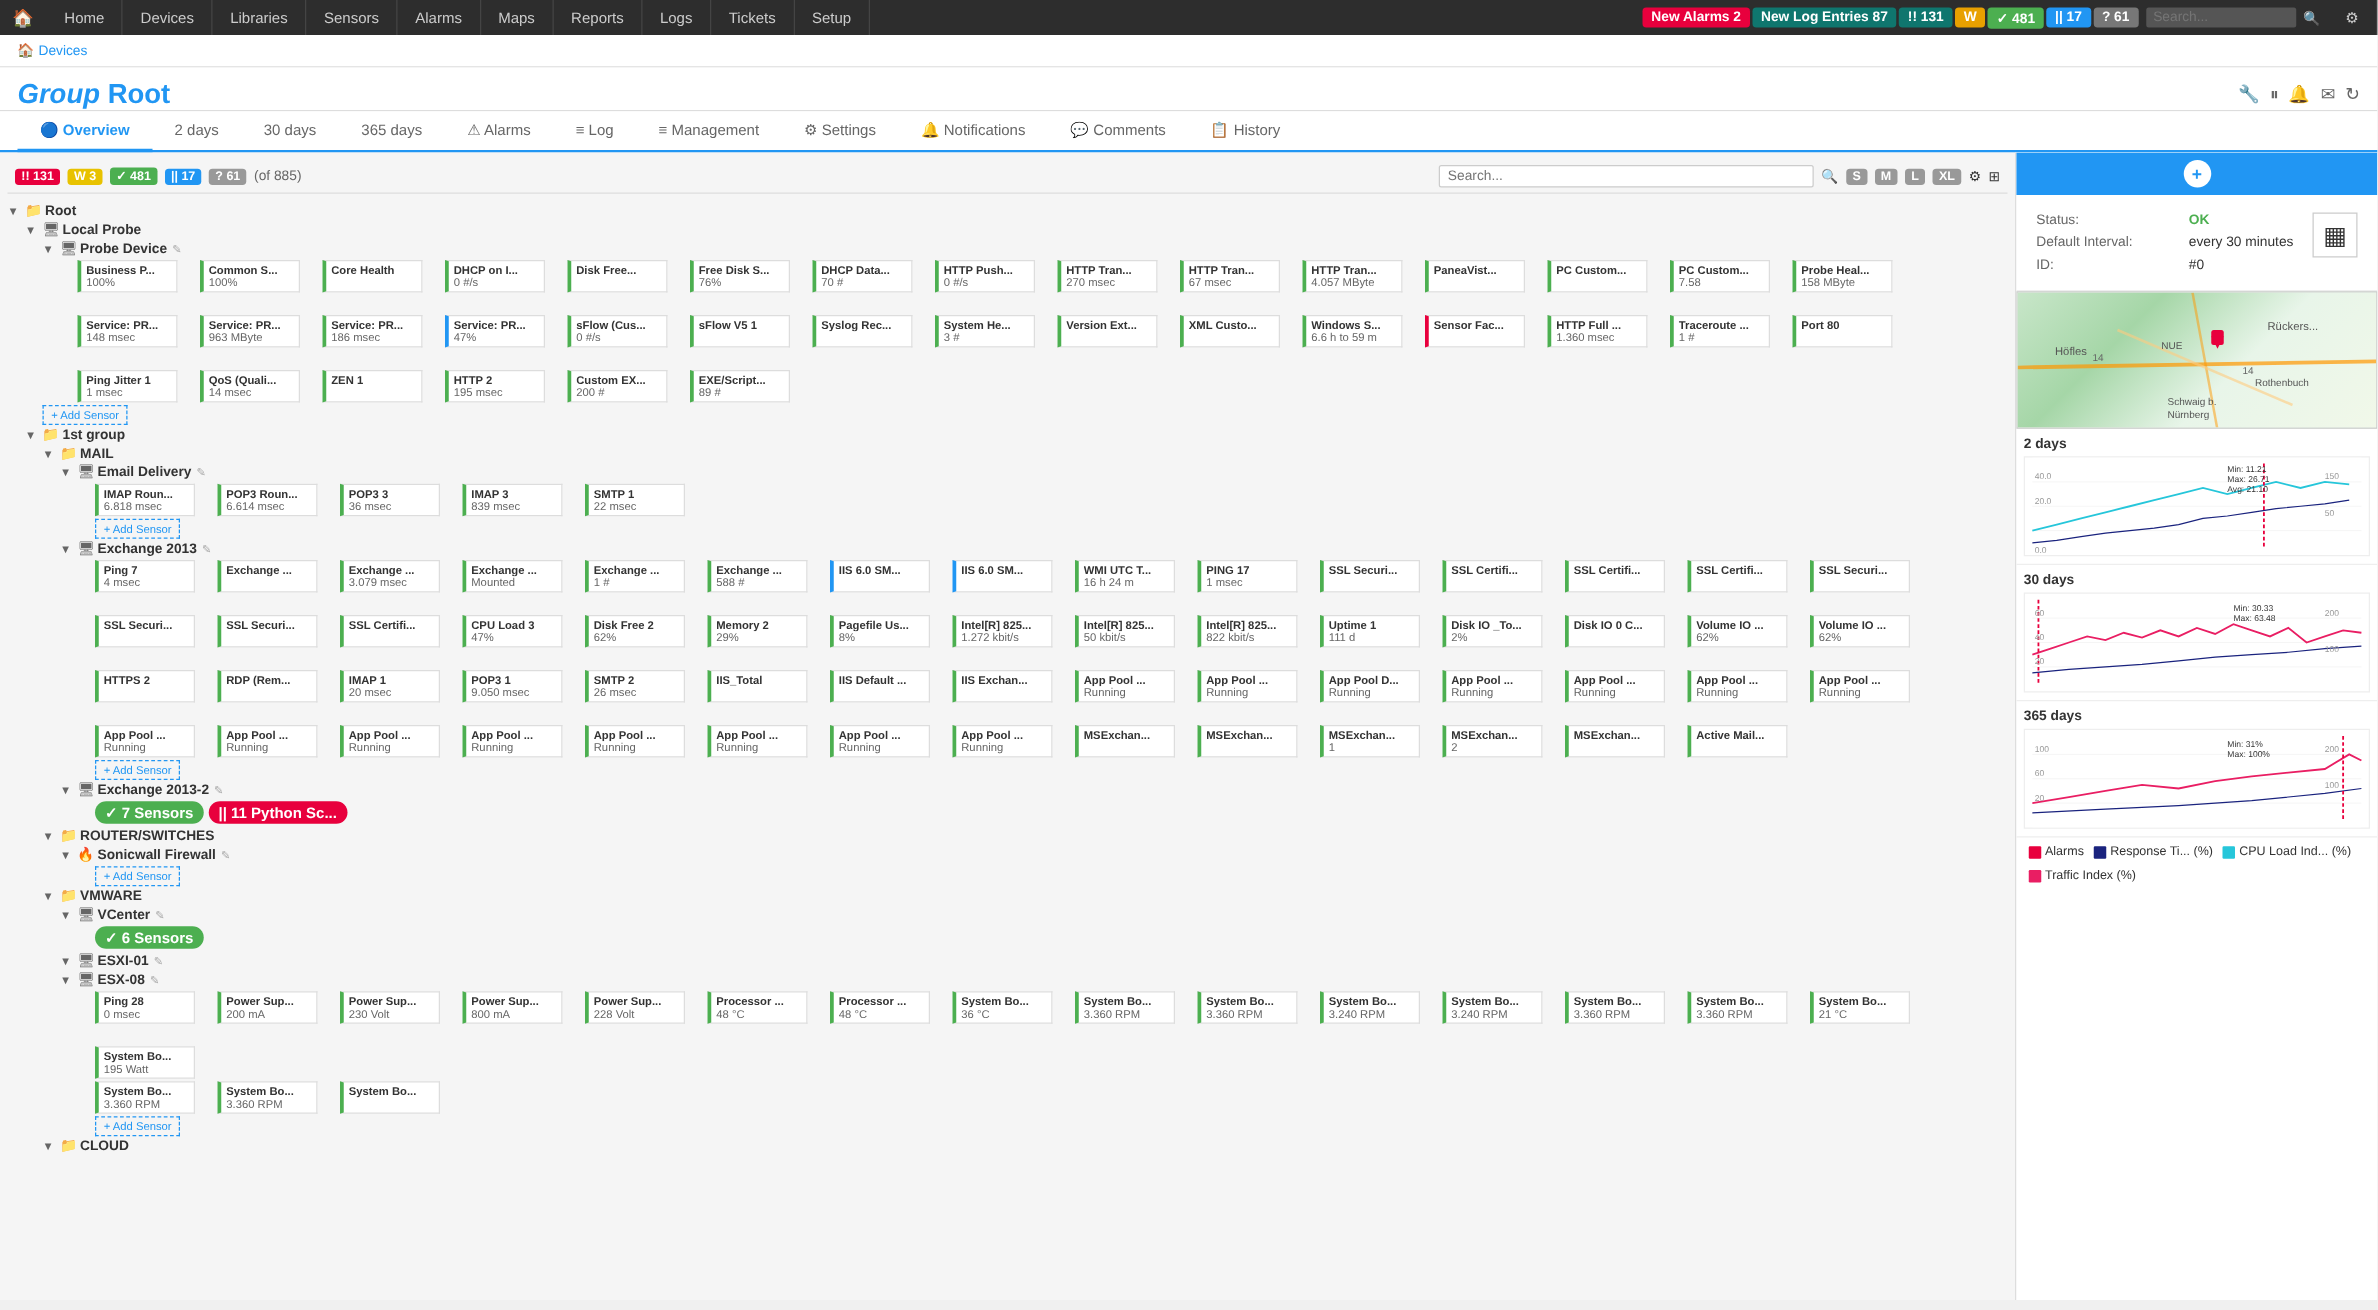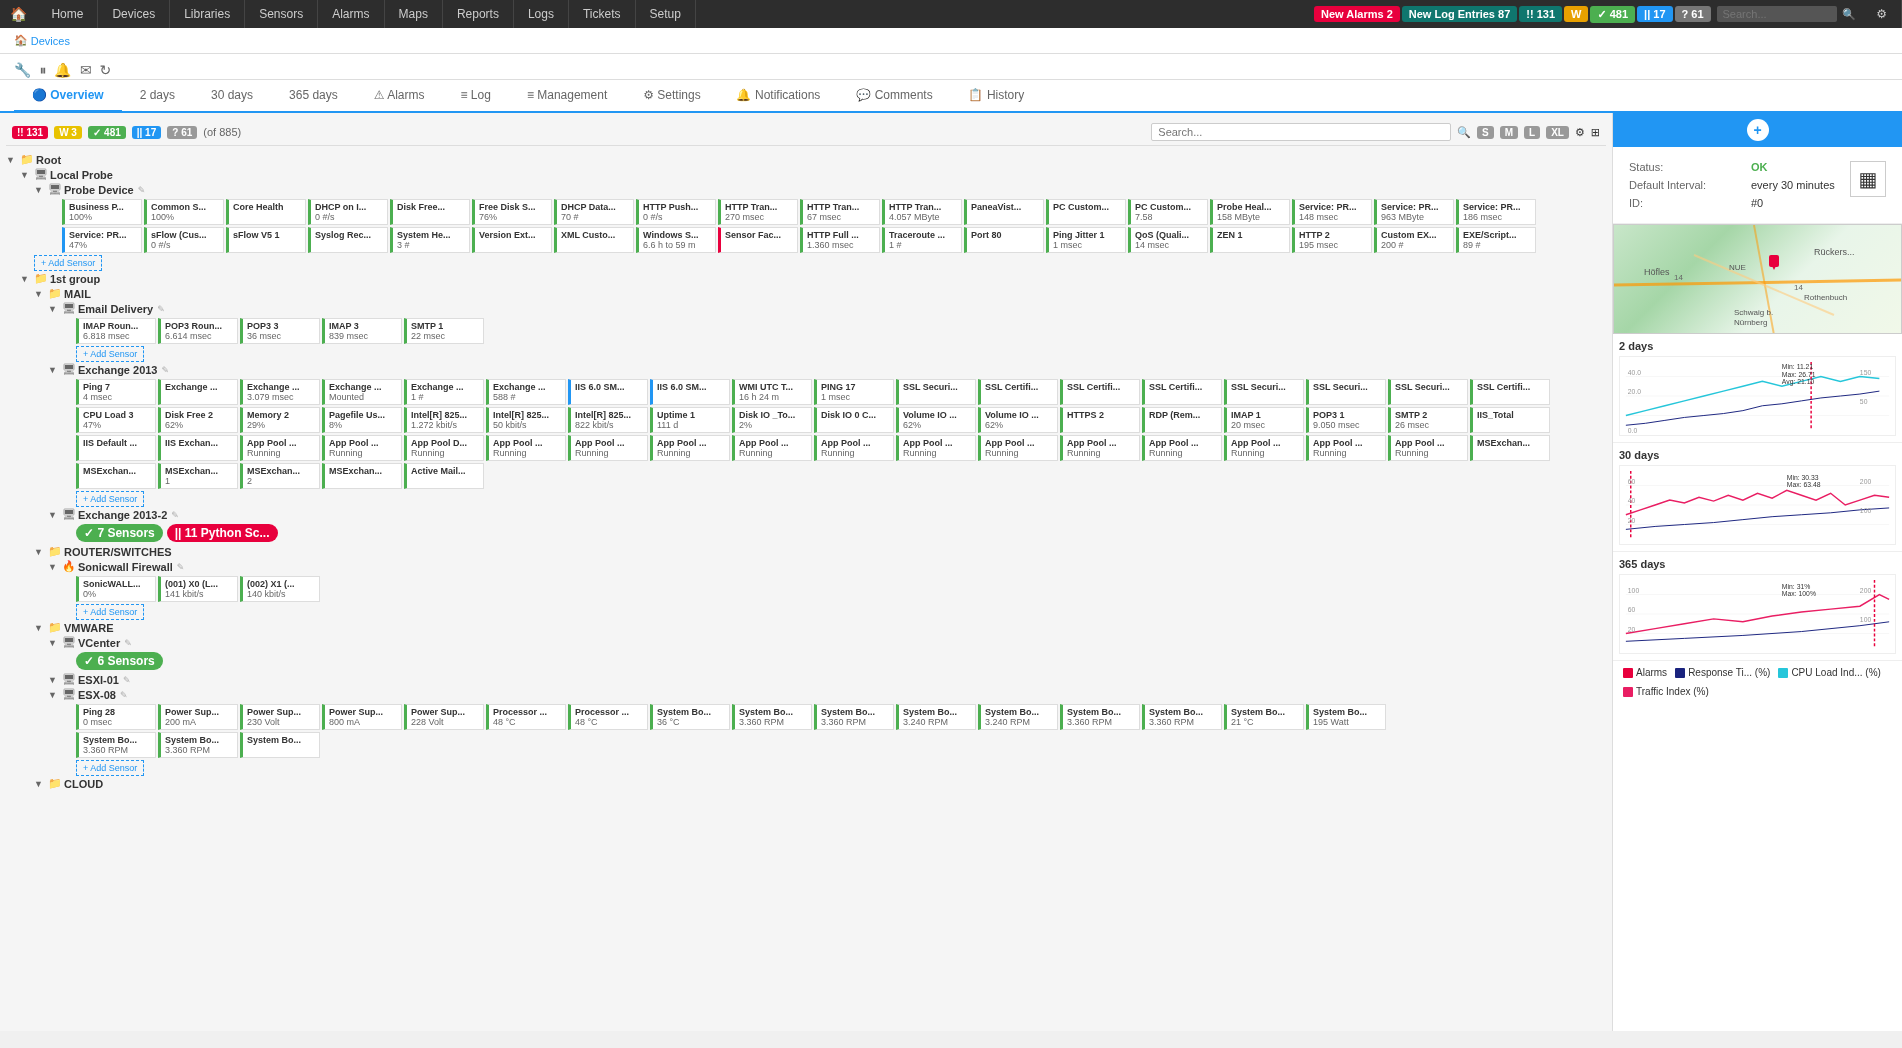--- a/index.html
+++ b/index.html
@@ -50,21 +50,21 @@
     .badge-green { background: #4caf50; color: #fff; }
     .badge-blue { background: #2196f3; color: #fff; }
     .badge-gray { background: #999; color: #fff; }
     .toolbar-search { flex: 1; max-width: 300px; }
     .toolbar-search input { width: 100%; padding: 2px 6px; border: 1px solid #ccc; border-radius: 2px; font-size: 11px; }
 
     
     .tree-node { margin-left: 0; }
 
     
-    .sensor-grid { display: flex; flex-wrap: wrap; gap: 2px; margin: 2px 0 2px 28px; }
+    .sensor-grid { display: flex; flex-wrap: wrap; gap: 18px; margin: 2px 0 2px 28px; }
     .sensor-card { background: #fff; border: 1px solid #ddd; padding: 2px 4px; min-width: 80px; max-width: 110px; font-size: 9px; cursor: pointer; border-left: 3px solid #4caf50; }
     .sensor-card.green { border-left-color: #4caf50; }
     .sensor-card.red { border-left-color: #e8003d; }
     .sensor-card.blue { border-left-color: #2196f3; }
     .sensor-name { font-weight: bold; color: #333; font-size: 9px; white-space: nowrap; overflow: hidden; text-overflow: ellipsis; }
     .sensor-val { color: #666; font-size: 9px; }
     .add-sensor-btn { border: 1px dashed #2196f3; color: #2196f3; padding: 2px 6px; font-size: 9px; cursor: pointer; background: transparent; display: flex; align-items: center; gap: 2px; margin-top: 2px; }
 
     
     .group-pills { display: flex; gap: 4px; margin: 2px 0 2px 28px; }
@@ -135,20 +135,24 @@
   <span class="nav-search-icon">🔍</span>
   <span class="nav-item">⚙</span>
 </nav>
 
 <div class="breadcrumb">
   <span>🏠</span>&nbsp;
   <a href="#">Devices</a>
 </div>
 
 <div class="page-header">
+  <div class="page-title">
+    <span><em>Group</em></span>
+    <span> Root</span>
+  </div>
   <div class="page-actions">
     <span title="Settings">🔧</span>
     <span title="Pause">⏸</span>
     <span title="Notify">🔔</span>
     <span title="Email">✉</span>
     <span title="Refresh">↻</span>
   </div>
 </div>
 
 <div class="tabs">
@@ -681,34 +685,20 @@
             <span class="node-label">ROUTER/SWITCHES</span>
           </div>
 
           <div class="indent1">
             <div class="node-row">
               <span class="node-expand">▼</span>
               <span class="node-icon" style="color:#e8003d;">🔥</span>
               <span class="node-label">Sonicwall Firewall</span>
               <span style="color:#aaa;font-size:9px;margin-left:2px;">✎</span>
             </div>
-            <div class="sensor-grid" id="sonicwall-sensor-grid">
-                <div class="sensor-card green">
-                  <div class="sensor-name">SonicWALL...</div>
-                  <div class="sensor-val">0%</div>
-                </div>
-                <div class="sensor-card green">
-                  <div class="sensor-name">(001) X0 (L...</div>
-                  <div class="sensor-val">141 kbit/s</div>
-                </div>
-                <div class="sensor-card green">
-                  <div class="sensor-name">(002) X1 (...</div>
-                  <div class="sensor-val">140 kbit/s</div>
-                </div>
-              </div>
             <div style="margin-left:28px;margin-top:2px;">
               <button class="add-sensor-btn">+ Add Sensor</button>
             </div>
           </div>
         </div>
 
         <div class="indent1">
           <div class="node-row">
             <span class="node-expand">▼</span>
             <span class="node-icon">📁</span>

